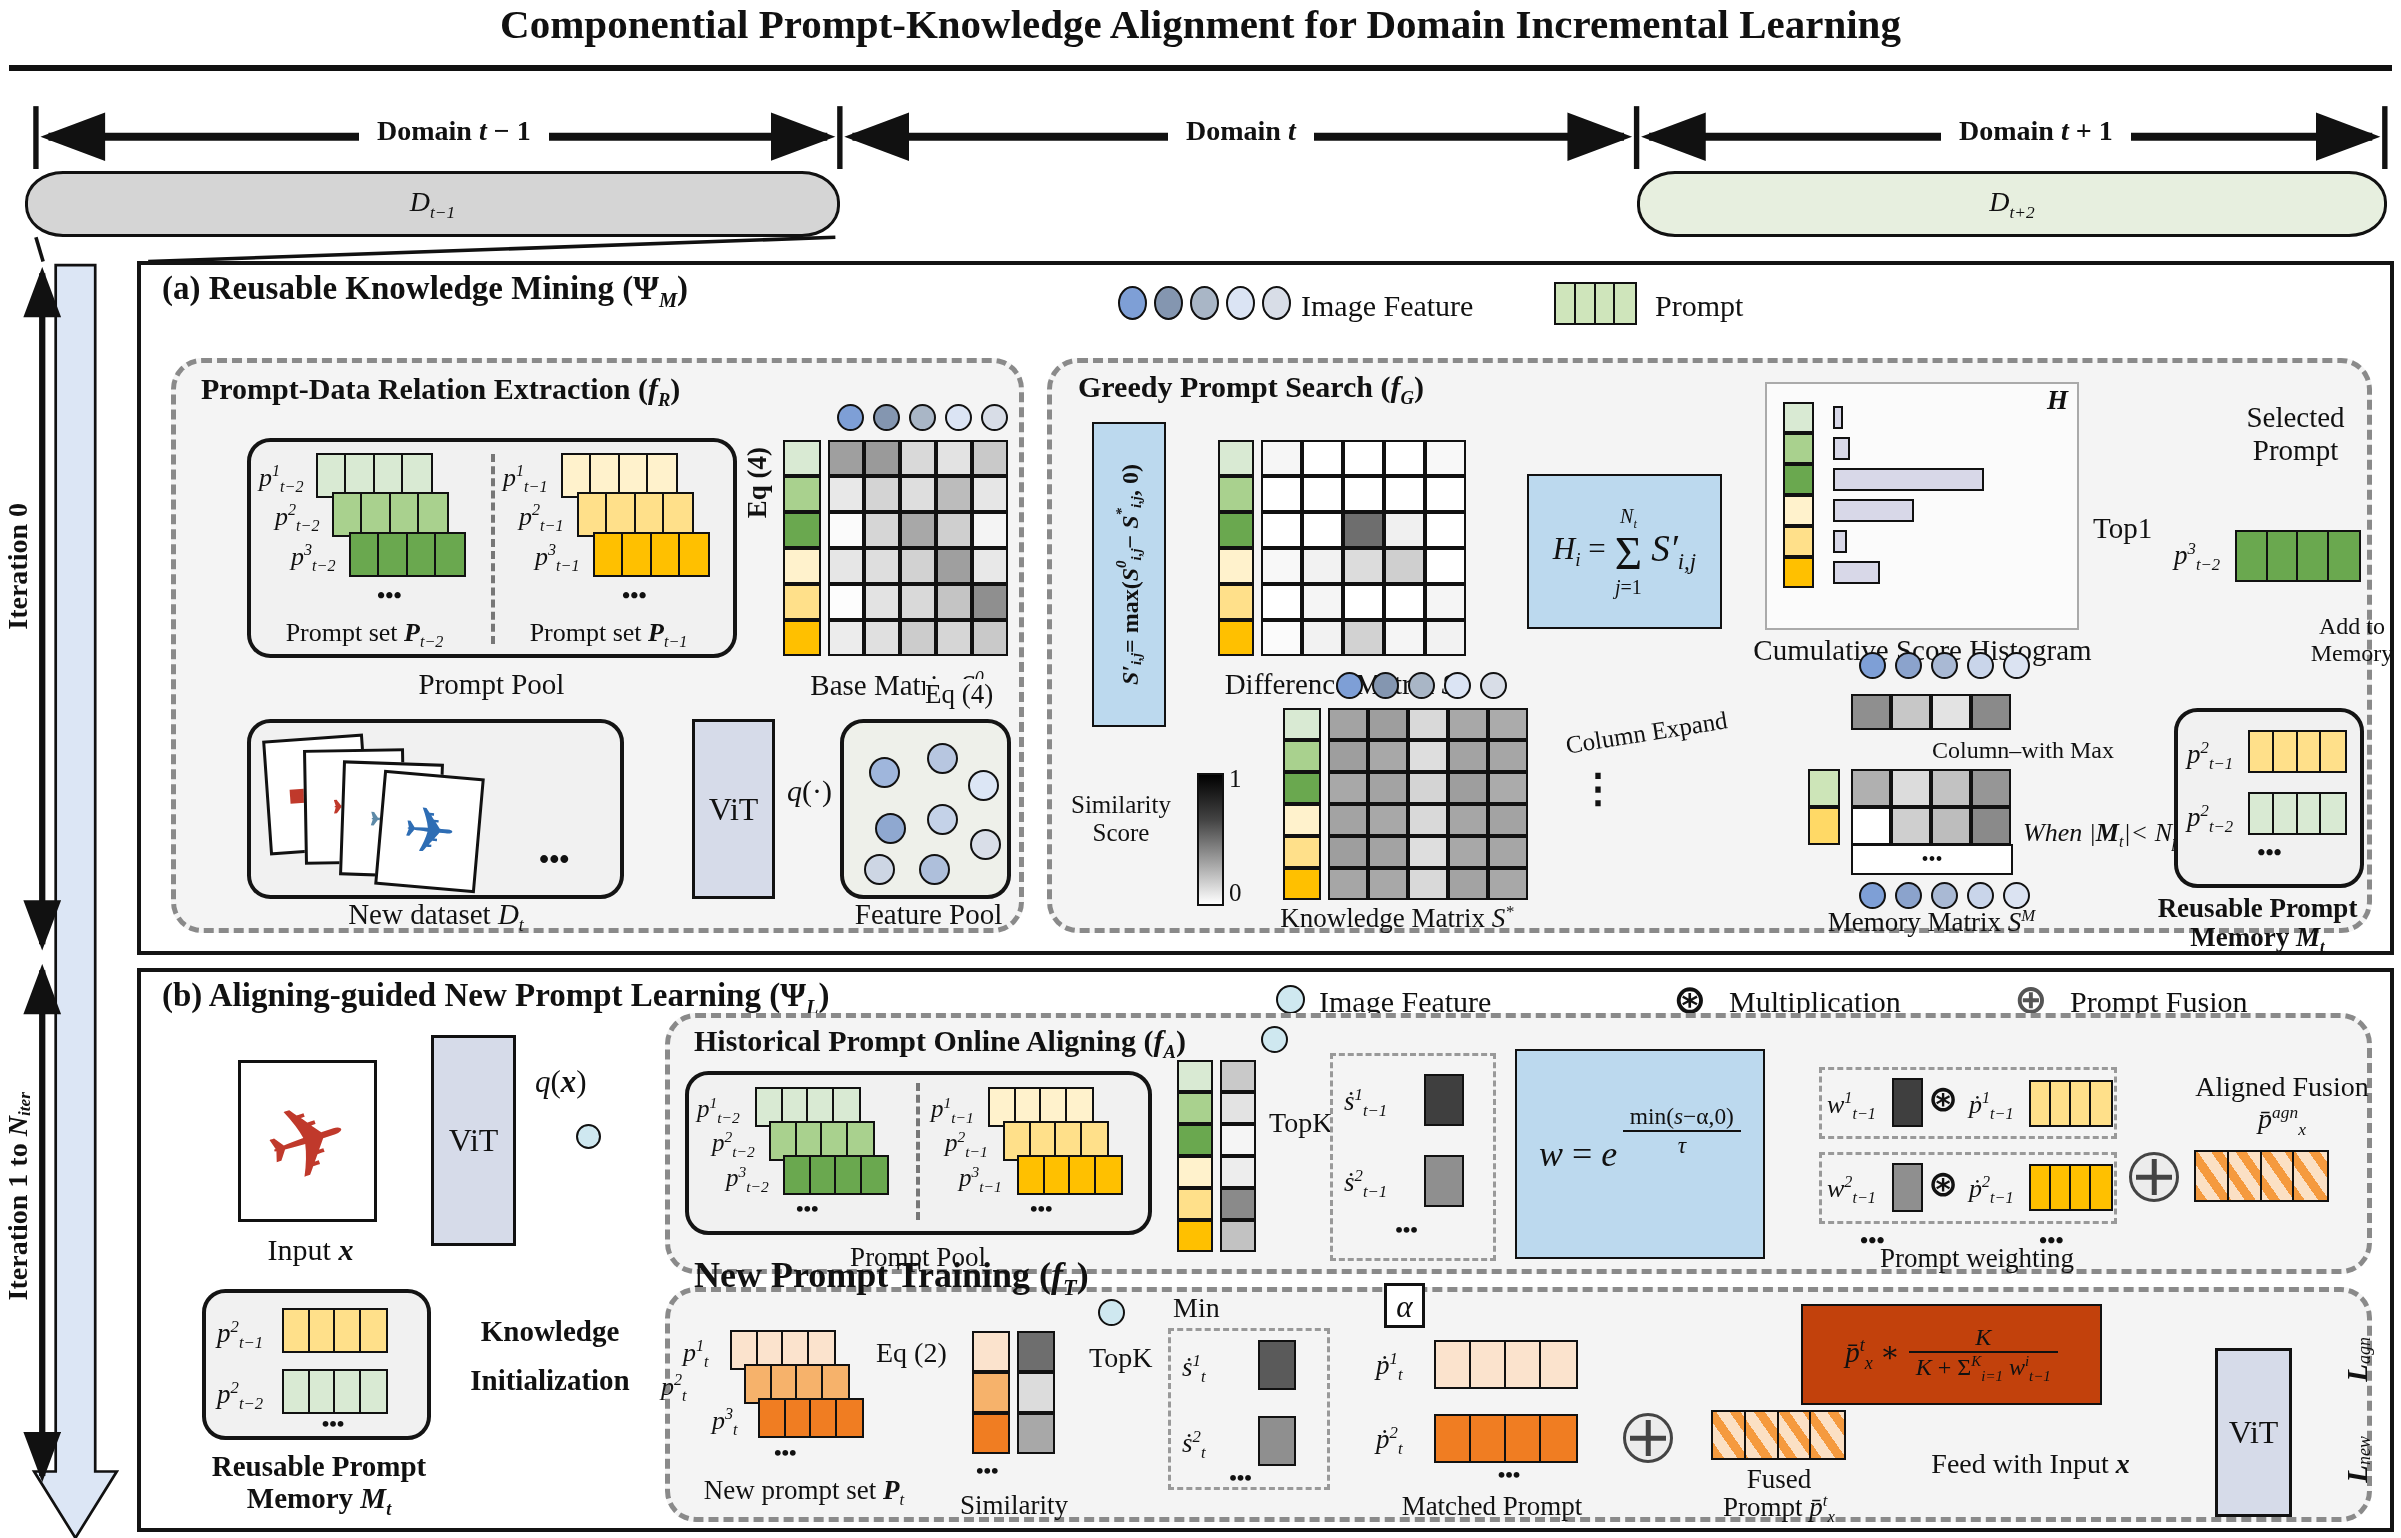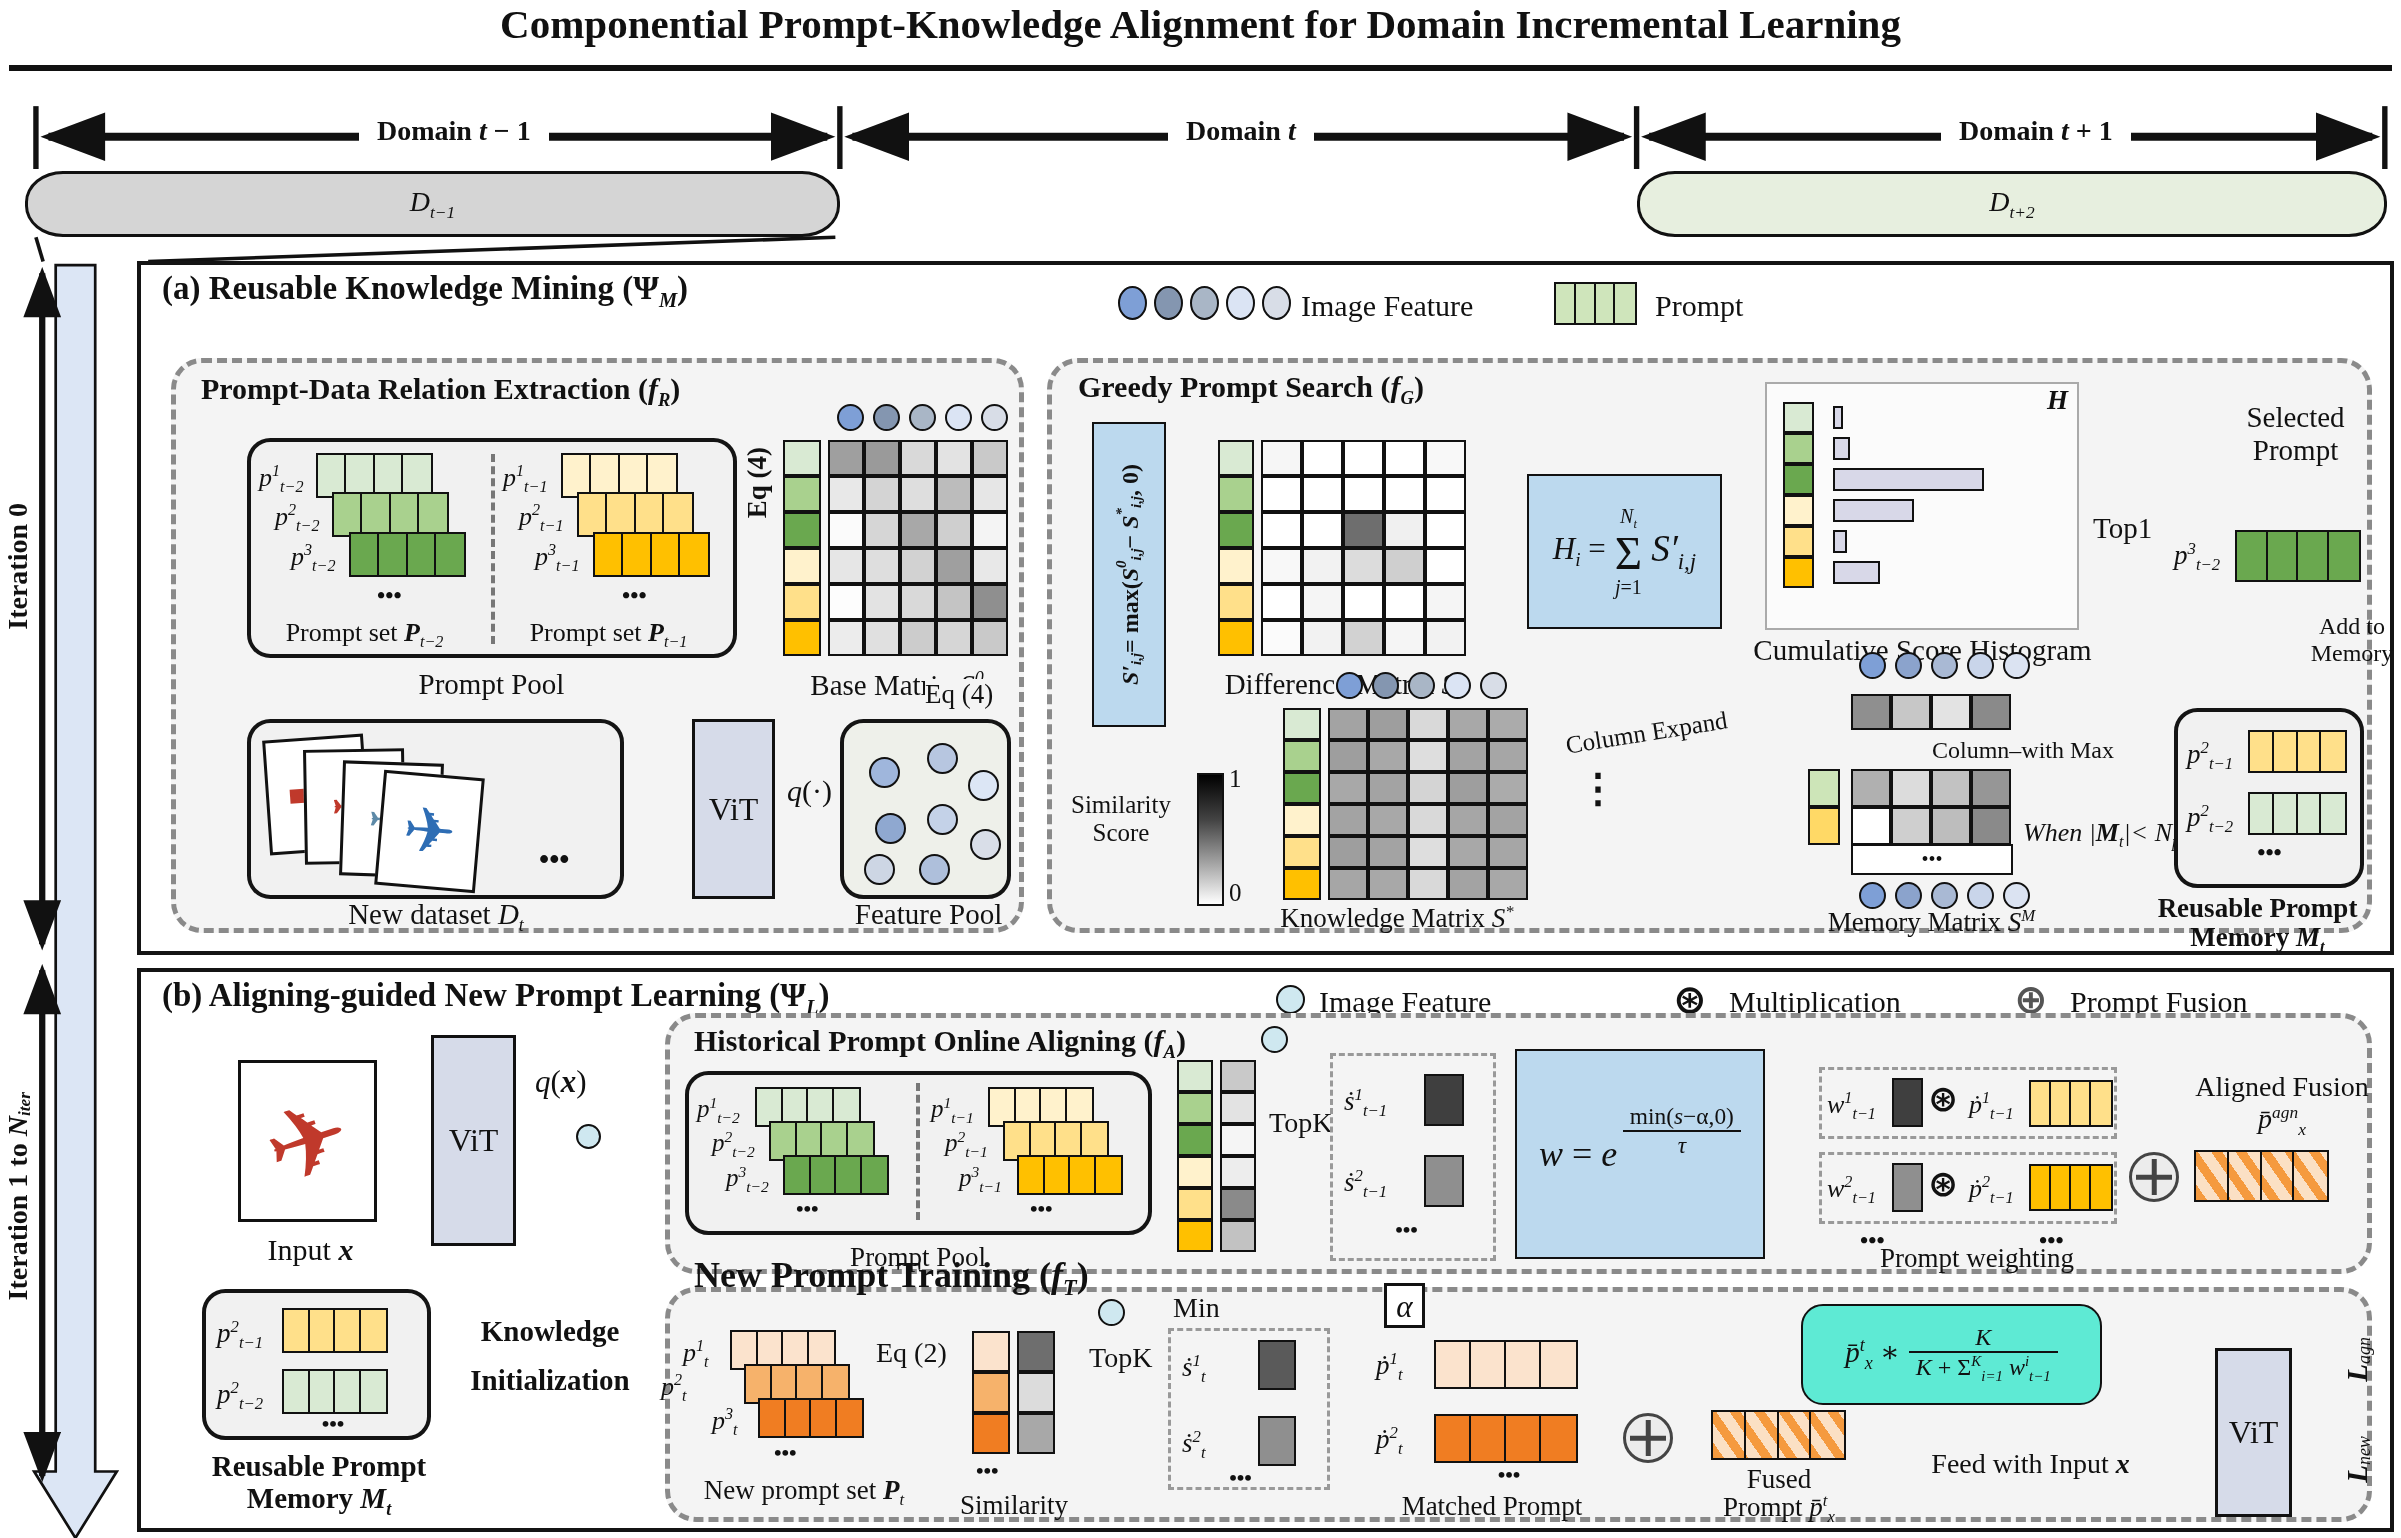--- a/index.html
+++ b/index.html
@@ -721,21 +721,21 @@
   <div class="fuse" style="left:1623px;top:1413px;width:50px;height:50px"></div>
   <div class="abs prompt hatch" style="left:1711px;top:1410px;width:135px;height:50px">
       <i></i>
       <i></i>
       <i></i>
       <i></i>
     </div>
   <div class="abs ctr" style="left:1671px;top:1464px;width:216px;font-size:27px">Fused</div>
   <div class="abs ctr" style="left:1671px;top:1491px;width:216px;font-size:27px"><span>Prompt </span><span class="it">p̄</span><span class="sup">t</span><span class="sub">x</span></div>
 
-  <div class="abs fbox" style="left: 1801px; top: 1304px; width: 301px; height: 101px; display: flex; align-items: center; justify-content: center; gap: 9px; background: #5eead4; border-radius: 22px;">
+  <div class="abs fbox" style="left: 1801px; top: 1304px; width: 301px; height: 101px; display: flex; align-items: center; justify-content: center; gap: 9px; background: #c2410c;">
     <span style="font-size:29px"><span class="it">p̄</span><span class="sup">t</span><span class="sub">x</span><span> ∗</span></span>
     <span class="frac" style="font-size:24px">
       <span class="num i">K</span>
       <span class="den"><span class="it">K</span><span> + Σ</span><span class="sup">K</span><span class="sub">i=1</span><span class="it"> w</span><span class="sup">i</span><span class="sub">t−1</span></span>
     </span>
   </div>
   <div class="abs ctr lbl" style="left:1869px;top:1448px;width:323px;font-size:28px"><span>Feed with Input </span><span class="bit">x</span></div>
   <div class="abs vitbox" style="left: 2215px; top: 1348px; width: 77px; height: 169px; background: rgb(214, 219, 233);">
       <span>ViT</span>
     </div>

